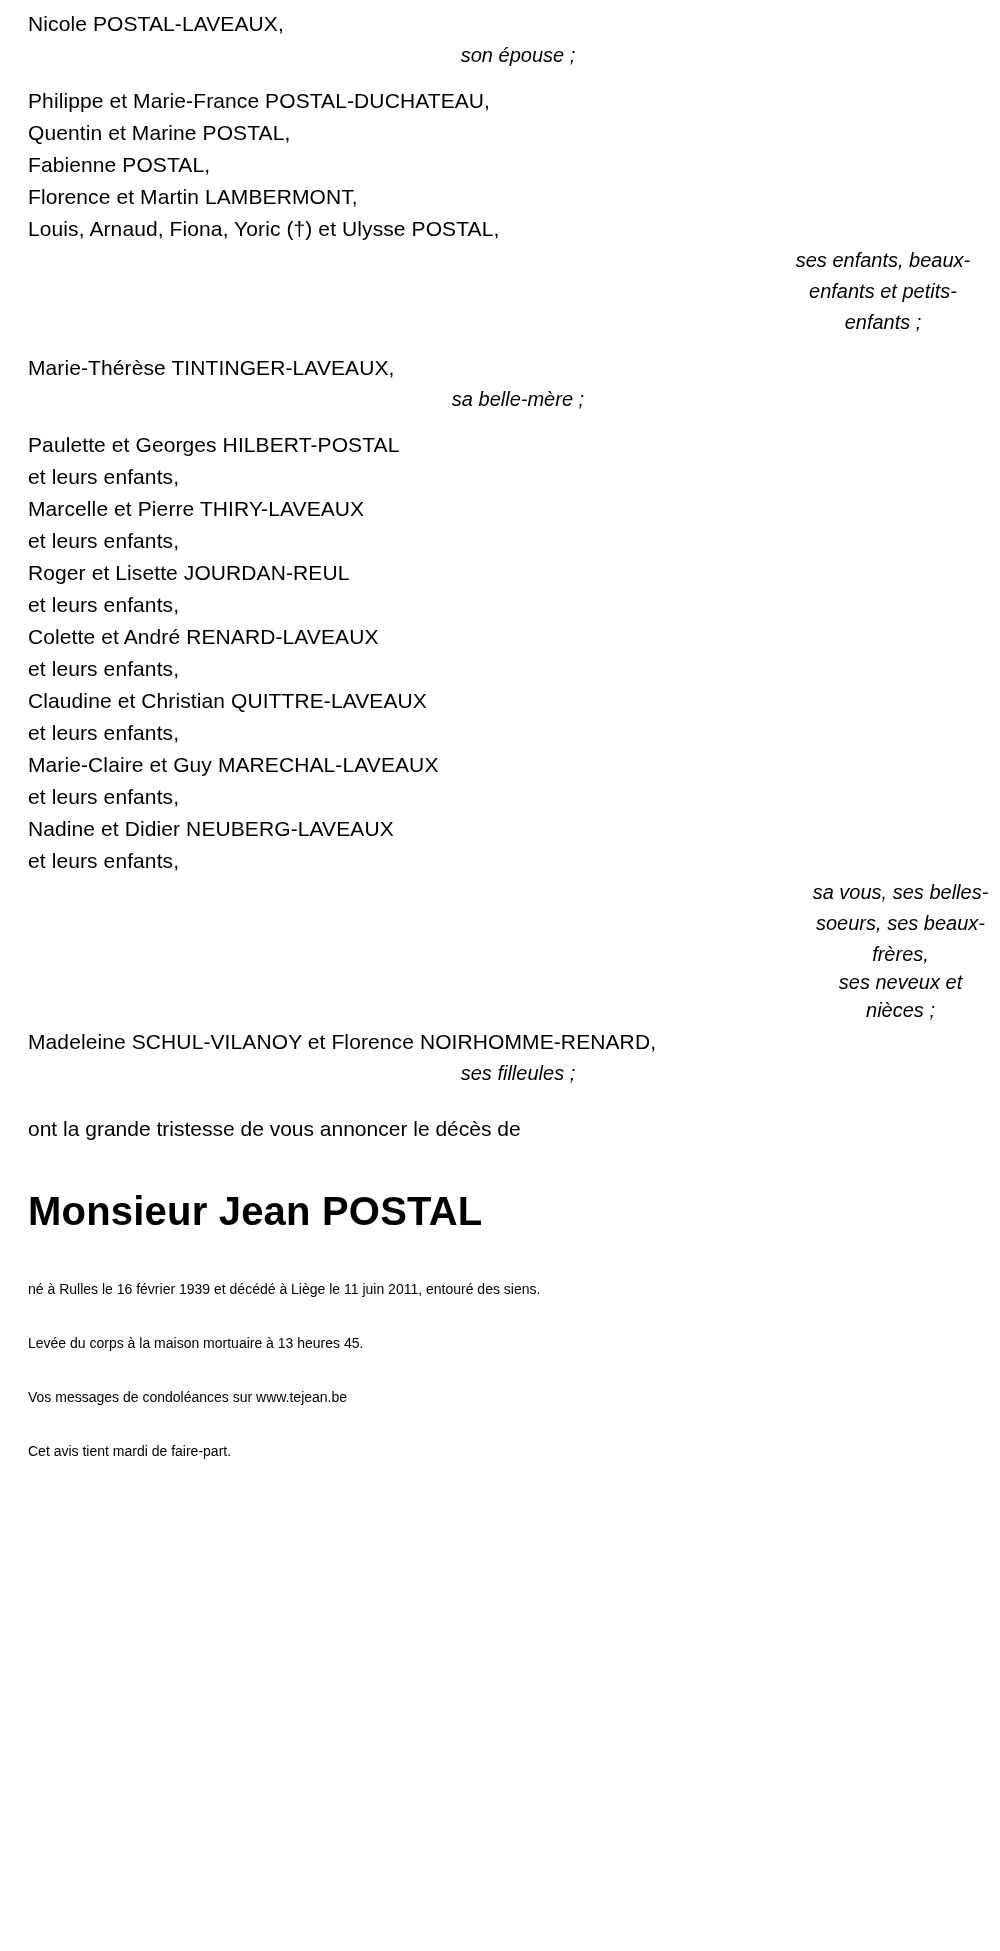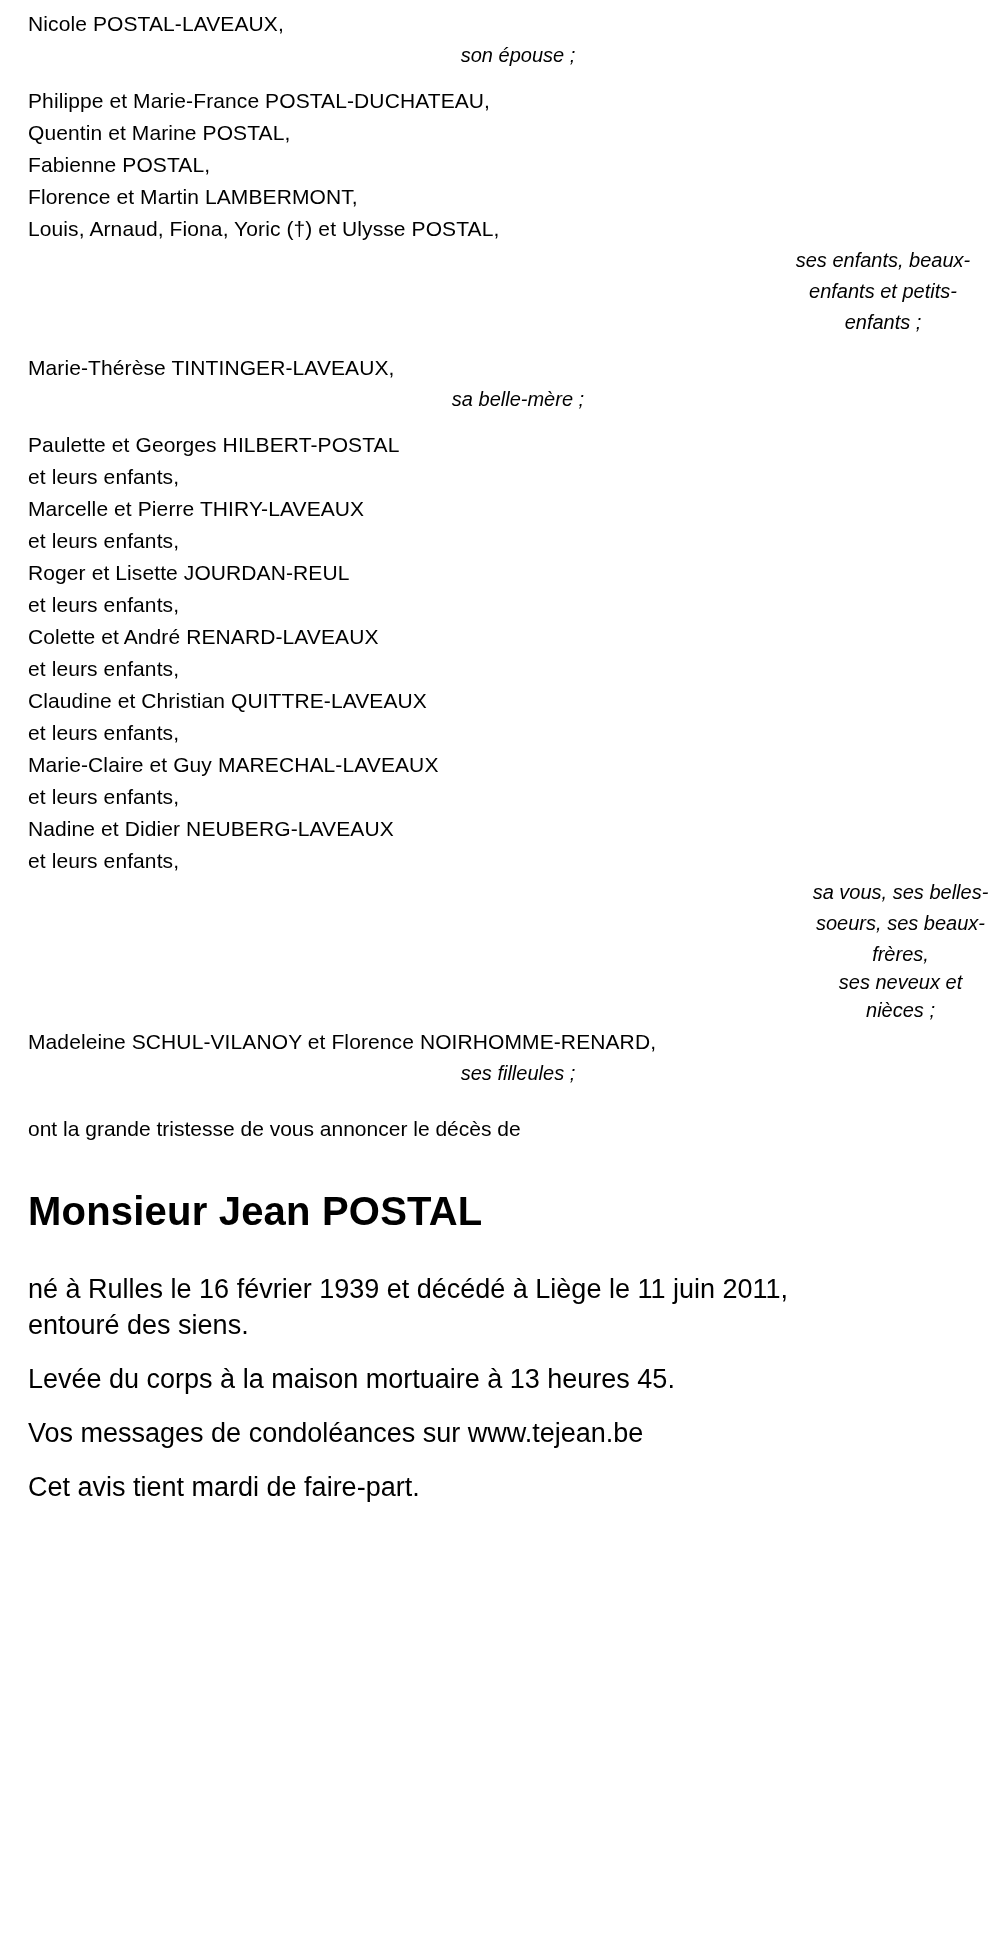--- a/index.html
+++ b/index.html
@@ -62,21 +62,21 @@
     letter-spacing: 0.2px;
     margin: 0;
   }
 
   .intro-line {
     font-size: 21px;
     line-height: 32px;
   }
 
   .para {
-    font-size: 27px;
+    font-size: 14px;
     line-height: 36px;
     margin: 0;
     max-width: 790px;
   }
   .para + .para { margin-top: 18px; }
 
   .spacer-before-name { height: 46px; }
   .spacer-after-name { height: 40px; }
 </style>
 </head>

